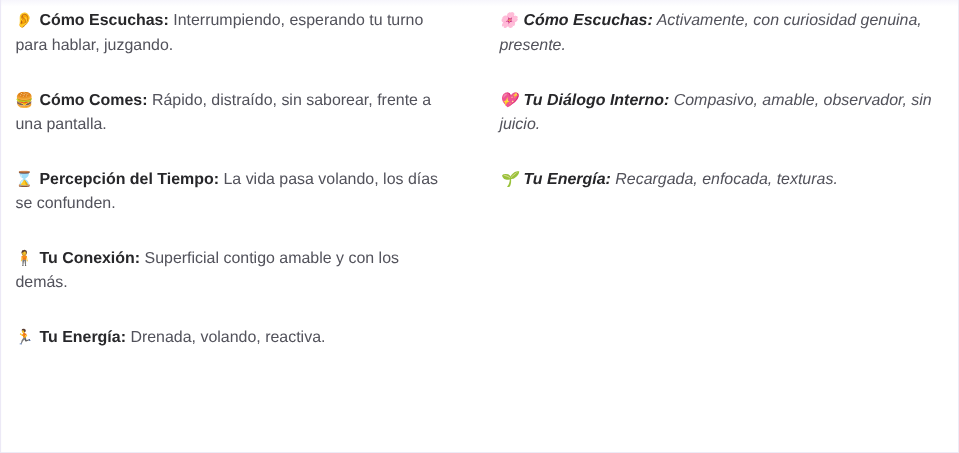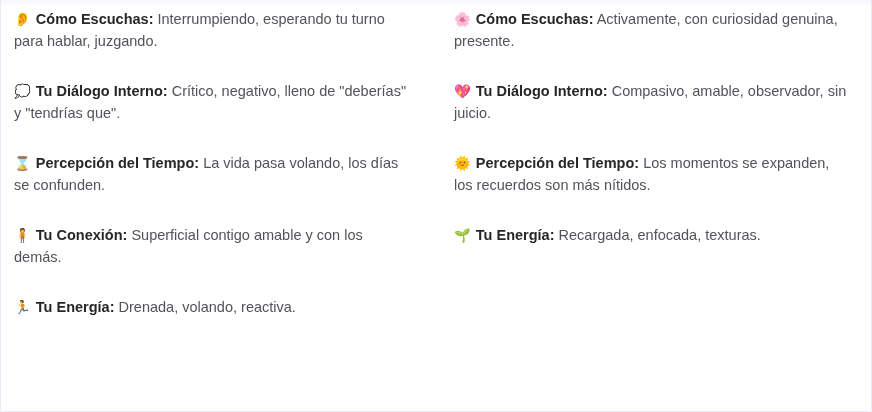--- a/index.html
+++ b/index.html
@@ -31,20 +31,21 @@
   }
   .col {
     box-sizing: border-box;
     width: 50%;
   }
   .col-left {
     padding: 0 24px 0 14px;
   }
   .col-right {
     padding: 0 24px 0 18px;
+    font-style: italic;
   }
   .entry {
     margin: 0 0 27px 0;
     font-size: 14.5px;
     line-height: 1.55;
     color: #52525b;
   }
   .entry:last-child {
     margin-bottom: 0;
   }
@@ -102,24 +103,24 @@
   <div class="side-rule right"></div>
 
   <div class="columns">
 
     <div class="col col-left">
 
       <p class="entry">
         <span class="emoji">👂</span><span class="entry-label">Cómo Escuchas:</span><span class="entry-text"> Interrumpiendo, esperando tu turno para hablar, juzgando.</span>
       </p>
 
+      <p class="entry">
+        <span class="emoji">🍔</span><span class="entry-label">Cómo Comes:</span><span class="entry-text"> Rápido, distraído, sin saborear, frente a una pantalla.</span>
+      </p>
 
-      <p class="entry">
-        <span class="emoji">💭</span><span class="entry-label">Tu Diálogo Interno:</span><span class="entry-text"> Crítico, negativo, lleno de "deberías" y "tendrías que".</span>
-      </p>
 
       <p class="entry">
         <span class="emoji">⌛</span><span class="entry-label">Percepción del Tiempo:</span><span class="entry-text"> La vida pasa volando, los días se confunden.</span>
       </p>
 
       <p class="entry">
         <span class="emoji">🧍</span><span class="entry-label">Tu Conexión:</span><span class="entry-text"> Superficial contigo amable y con los demás.</span>
       </p>
 
       <p class="entry">
@@ -132,23 +133,20 @@
 
       <p class="entry">
         <span class="emoji">🌸</span><span class="entry-label">Cómo Escuchas:</span><span class="entry-text"> Activamente, con curiosidad genuina, presente.</span>
       </p>
 
 
       <p class="entry">
         <span class="emoji">💖</span><span class="entry-label">Tu Diálogo Interno:</span><span class="entry-text"> Compasivo, amable, observador, sin juicio.</span>
       </p>
 
-      <p class="entry">
-        <span class="emoji">🌞</span><span class="entry-label">Percepción del Tiempo:</span><span class="entry-text"> Los momentos se expanden, los recuerdos son más nítidos.</span>
-      </p>
 
 
       <p class="entry">
         <span class="emoji">🌱</span><span class="entry-label">Tu Energía:</span><span class="entry-text"> Recargada, enfocada, texturas.</span>
       </p>
 
     </div>
 
   </div>
 

